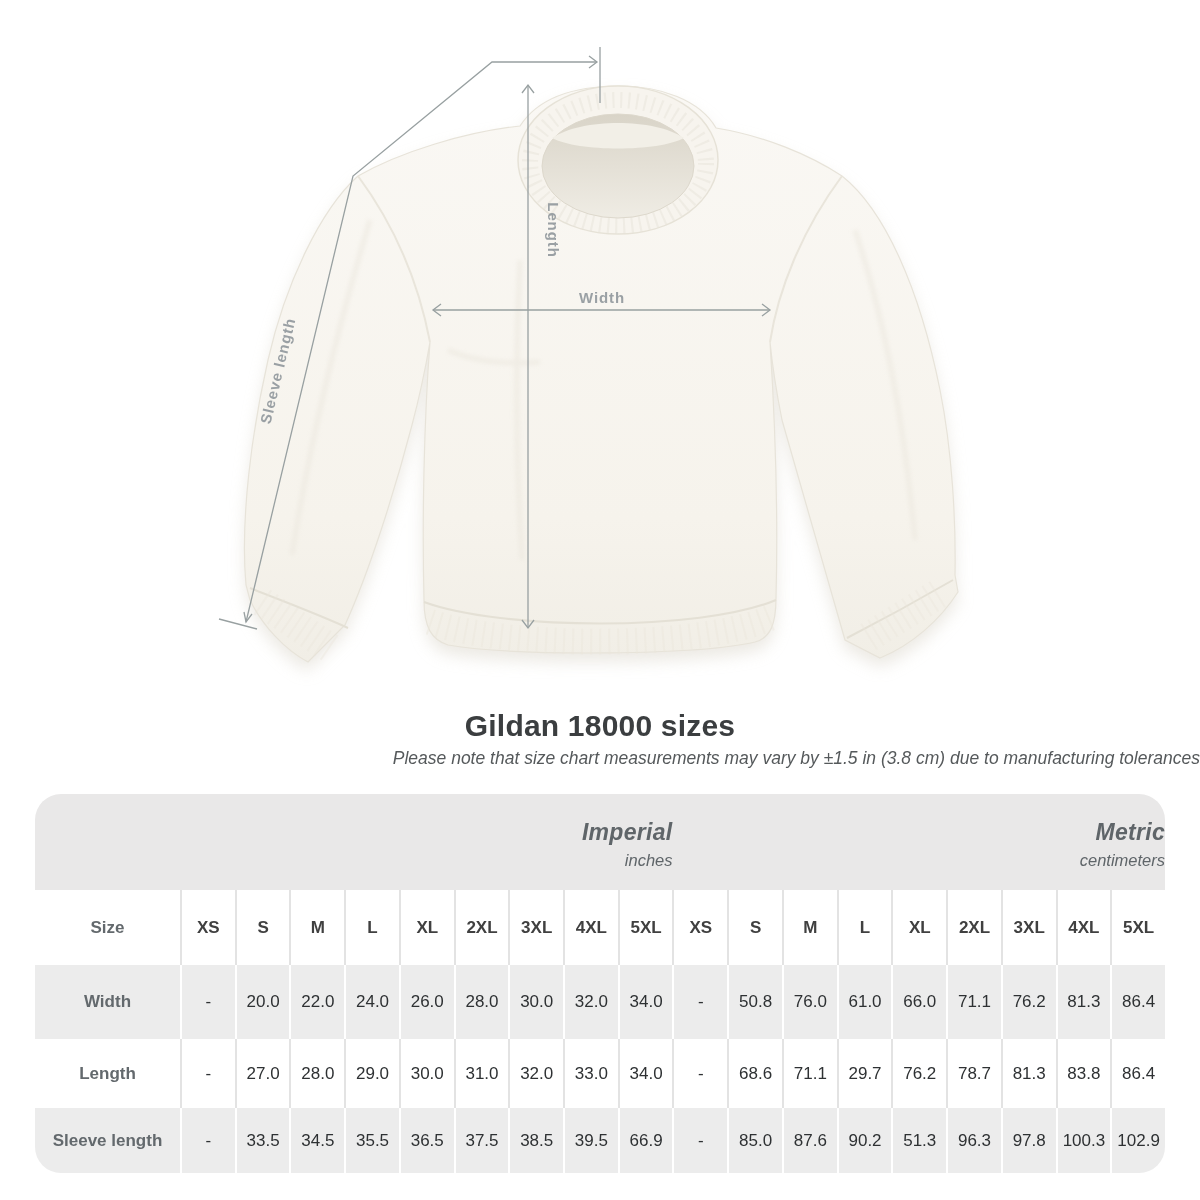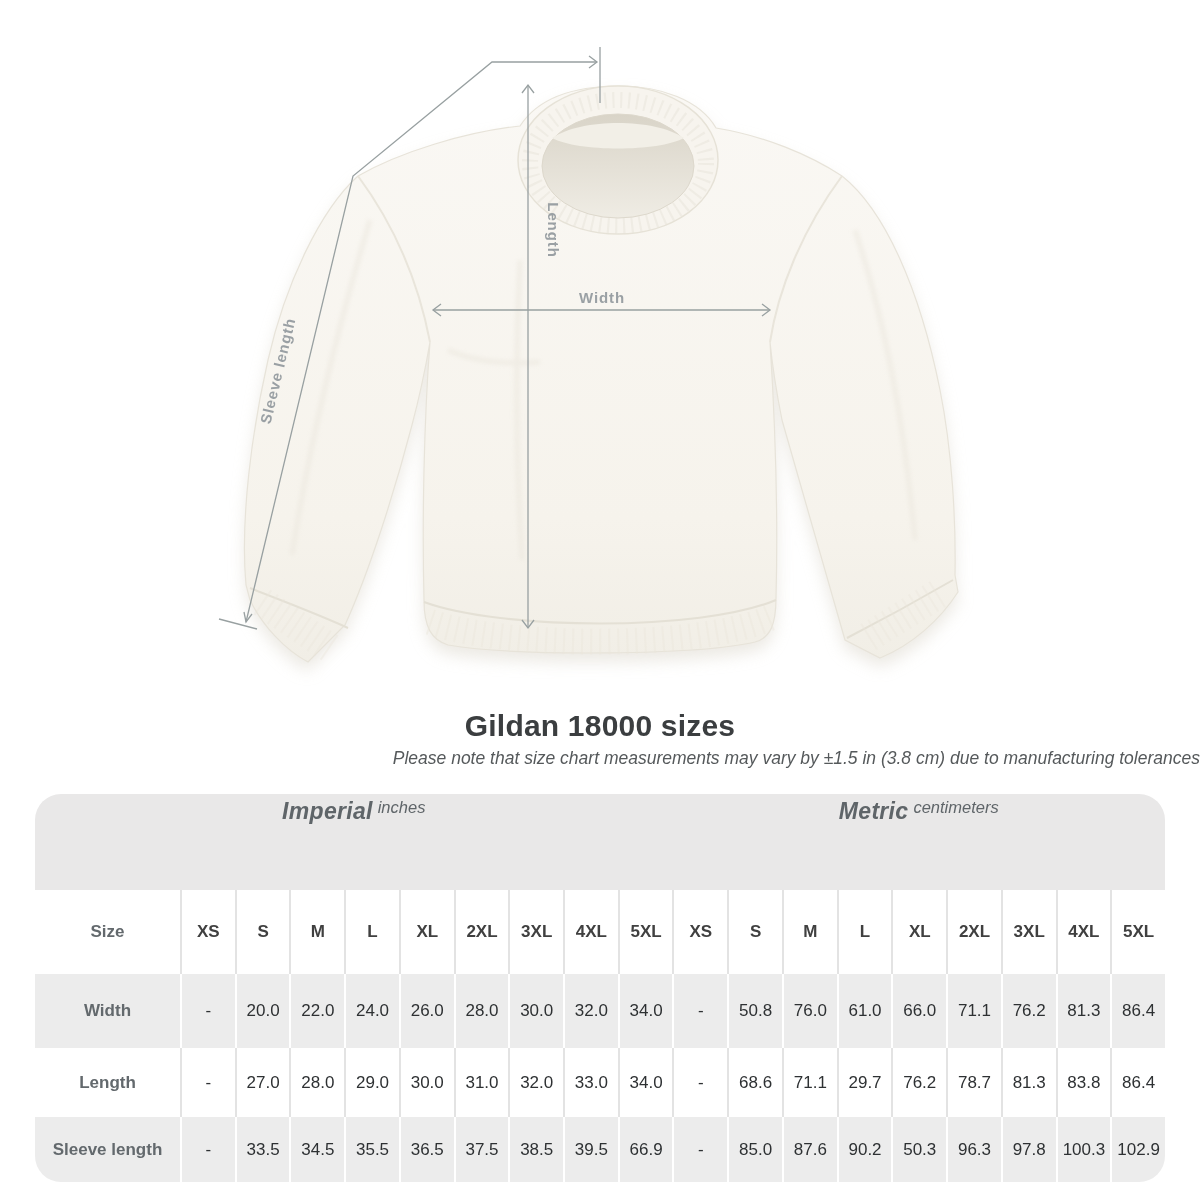--- a/index.html
+++ b/index.html
@@ -11,32 +11,32 @@
   *{box-sizing:border-box;margin:0;padding:0}
   html,body{background:#fff}
   body{width:1200px;height:1200px;overflow:hidden;font-family:"Liberation Sans",sans-serif;}
   .figure{width:1200px;height:700px;position:relative}
   .figure svg{display:block}
   .page-title{margin-top:8px;text-align:center;font-size:30px;line-height:36px;font-weight:bold;color:var(--title_text);letter-spacing:.2px}
   .page-subtitle{margin-top:2px;text-align:right;font-style:italic;font-size:17.5px;line-height:24px;color:var(--subtitle_text)}
   
   .size-table{width:1130px;margin:24px 35px 0 35px;border-radius:26px;overflow:hidden}
   .band{display:grid;grid-template-columns:145px repeat(18,1fr);height:96px;background:var(--band_bg)}
-  .band .grp{display:flex;flex-direction:row;align-items:flex-start;justify-content:center;gap:5px;padding-top:4px}
+  .band .grp{display:flex;flex-direction:column;align-items:flex-end;justify-content:center;gap:5px;padding-top:4px}
   .band .g1{grid-column:1/11}
   .band .g2{grid-column:11/20}
   .grp .g-title{font-size:23px;font-weight:bold;font-style:italic;color:#5f6569;letter-spacing:.3px}
   .grp .g-sub{font-size:16.5px;font-style:italic;color:#5f6569}
   .trow{display:grid;grid-template-columns:145px repeat(18,1fr)}
   .trow>div{display:flex;align-items:center;justify-content:center}
   .trow>div+div{border-left:2px solid var(--sep)}
   .trow.gray{background:var(--stripe_bg)}
   .trow.gray>div+div{border-left-color:#fff}
   .trow.white{background:#fff}
-  .hrow{height:84px}
+  .hrow{height:75px}
   .r0{height:74px}.r1{height:69px}.r2{height:65px}
   .lbl{font-size:17px;font-weight:bold;color:var(--label_text)}
   .colh{font-size:17px;font-weight:bold;color:#404040}
   .val{font-size:17px;color:var(--value_text)}
   
   .ann{stroke:var(--line);stroke-width:1.3;fill:none}
   .mlabel{fill:var(--measure_text);font-family:"Liberation Sans",sans-serif;font-size:15px;font-weight:bold;letter-spacing:.9px}
 </style>
 </head>
 <body>
@@ -214,20 +214,20 @@
         <div class="val">35.5</div>
         <div class="val">36.5</div>
         <div class="val">37.5</div>
         <div class="val">38.5</div>
         <div class="val">39.5</div>
         <div class="val">66.9</div>
         <div class="val">-</div>
         <div class="val">85.0</div>
         <div class="val">87.6</div>
         <div class="val">90.2</div>
-        <div class="val">50.3</div>
+        <div class="val">51.3</div>
         <div class="val">96.3</div>
         <div class="val">97.8</div>
         <div class="val">100.3</div>
         <div class="val">102.9</div>
       </div>
     </div>
 </div>
 
 </body></html>

